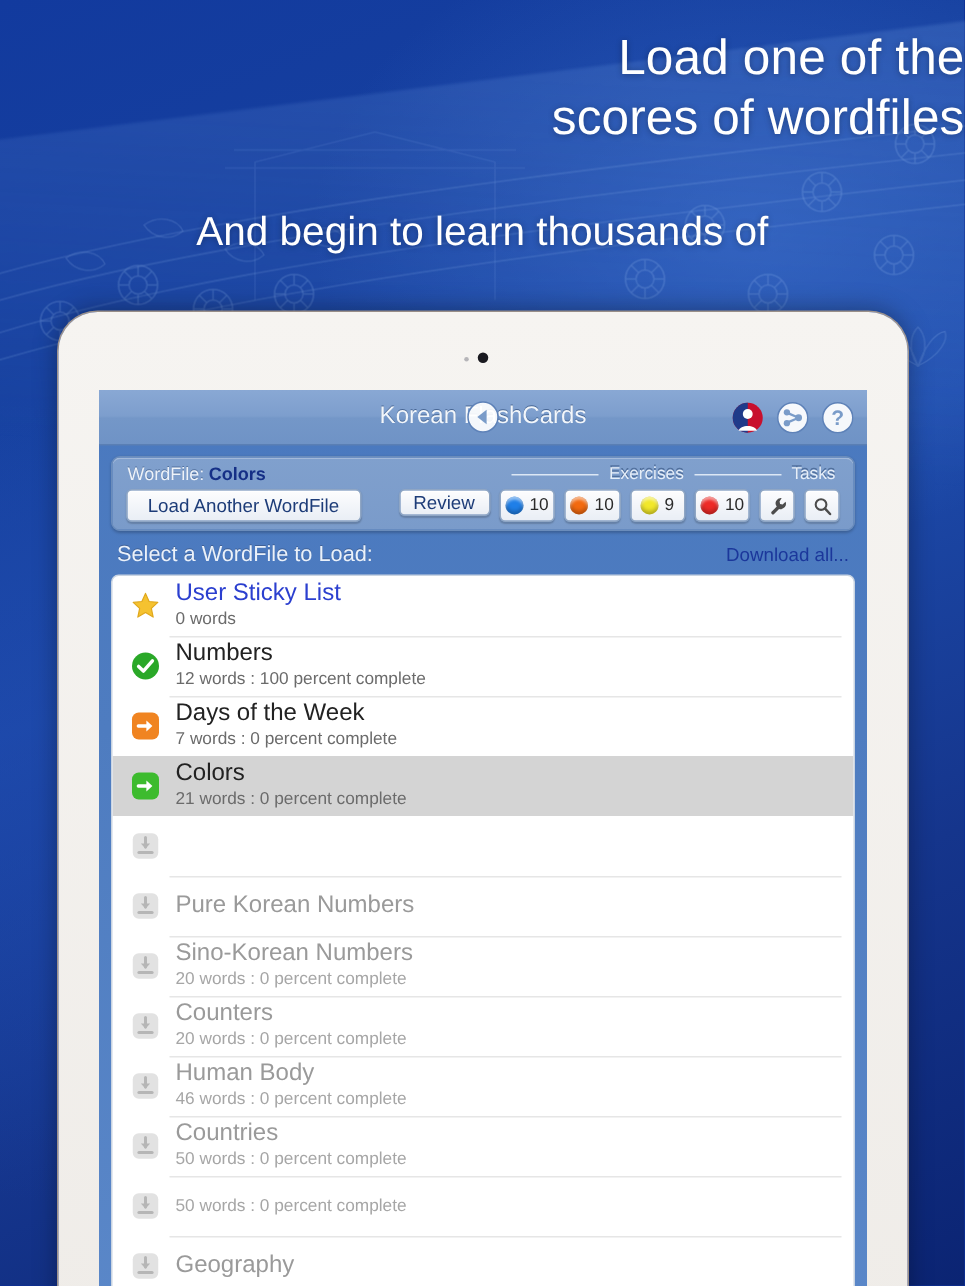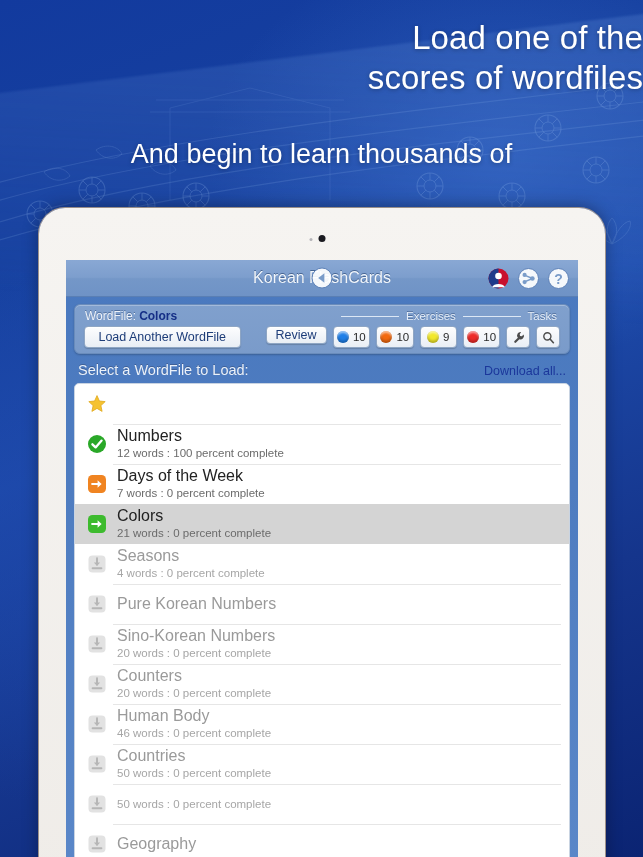--- a/index.html
+++ b/index.html
@@ -377,20 +377,24 @@
         <div id="panel-title">Select a WordFile to Load:</div>
         <div id="download-all">Download all...</div>
       </div>
       <div id="list">
           <div class="row">
             <div class="row-icon">
               <svg width="20" height="20" viewBox="0 0 20 20">
                 <path d="M10,1.6 L12.4,7.0 L18.2,7.6 L13.9,11.6 L15.1,17.4 L10,14.4 L4.9,17.4 L6.1,11.6 L1.8,7.6 L7.6,7.0 Z" fill="#f5c230" stroke="#e0a81c" stroke-width=".8" stroke-linejoin="round"></path>
               </svg>
             </div>
+            <div class="row-text">
+              <div class="row-title link">User Sticky List</div>
+              <div class="row-sub">0 words</div>
+            </div>
           </div>
           <div class="row">
             <div class="row-icon">
               <svg width="20" height="20" viewBox="0 0 20 20">
                 <circle cx="10" cy="10" r="9" fill="#2aa828"></circle>
                 <path d="M5.4,10.3 L8.6,13.4 L14.6,6.6" fill="none" stroke="#ffffff" stroke-width="2.3" stroke-linecap="round" stroke-linejoin="round"></path>
               </svg>
             </div>
             <div class="row-text">
               <div class="row-title">Numbers</div>
@@ -425,24 +429,20 @@
           </div>
           <div class="row">
             <div class="row-icon">
               <svg width="20" height="20" viewBox="0 0 20 20">
                 <rect x="1.5" y="1.5" width="17" height="17" rx="4" fill="#e2e2e2"></rect>
                 <path d="M10,4.3 L10,10.6" stroke="#b6b6b6" stroke-width="2" stroke-linecap="round"></path>
                 <path d="M6.9,8.4 L10,11.9 L13.1,8.4 Z" fill="#b6b6b6"></path>
                 <path d="M5.6,14.3 L14.4,14.3" stroke="#b6b6b6" stroke-width="2" stroke-linecap="round"></path>
               </svg>
             </div>
-            <div class="row-text">
-              <div class="row-title dim">Seasons</div>
-              <div class="row-sub dim">4 words : 0 percent complete</div>
-            </div>
           </div>
           <div class="row">
             <div class="row-icon">
               <svg width="20" height="20" viewBox="0 0 20 20">
                 <rect x="1.5" y="1.5" width="17" height="17" rx="4" fill="#e2e2e2"></rect>
                 <path d="M10,4.3 L10,10.6" stroke="#b6b6b6" stroke-width="2" stroke-linecap="round"></path>
                 <path d="M6.9,8.4 L10,11.9 L13.1,8.4 Z" fill="#b6b6b6"></path>
                 <path d="M5.6,14.3 L14.4,14.3" stroke="#b6b6b6" stroke-width="2" stroke-linecap="round"></path>
               </svg>
             </div>

